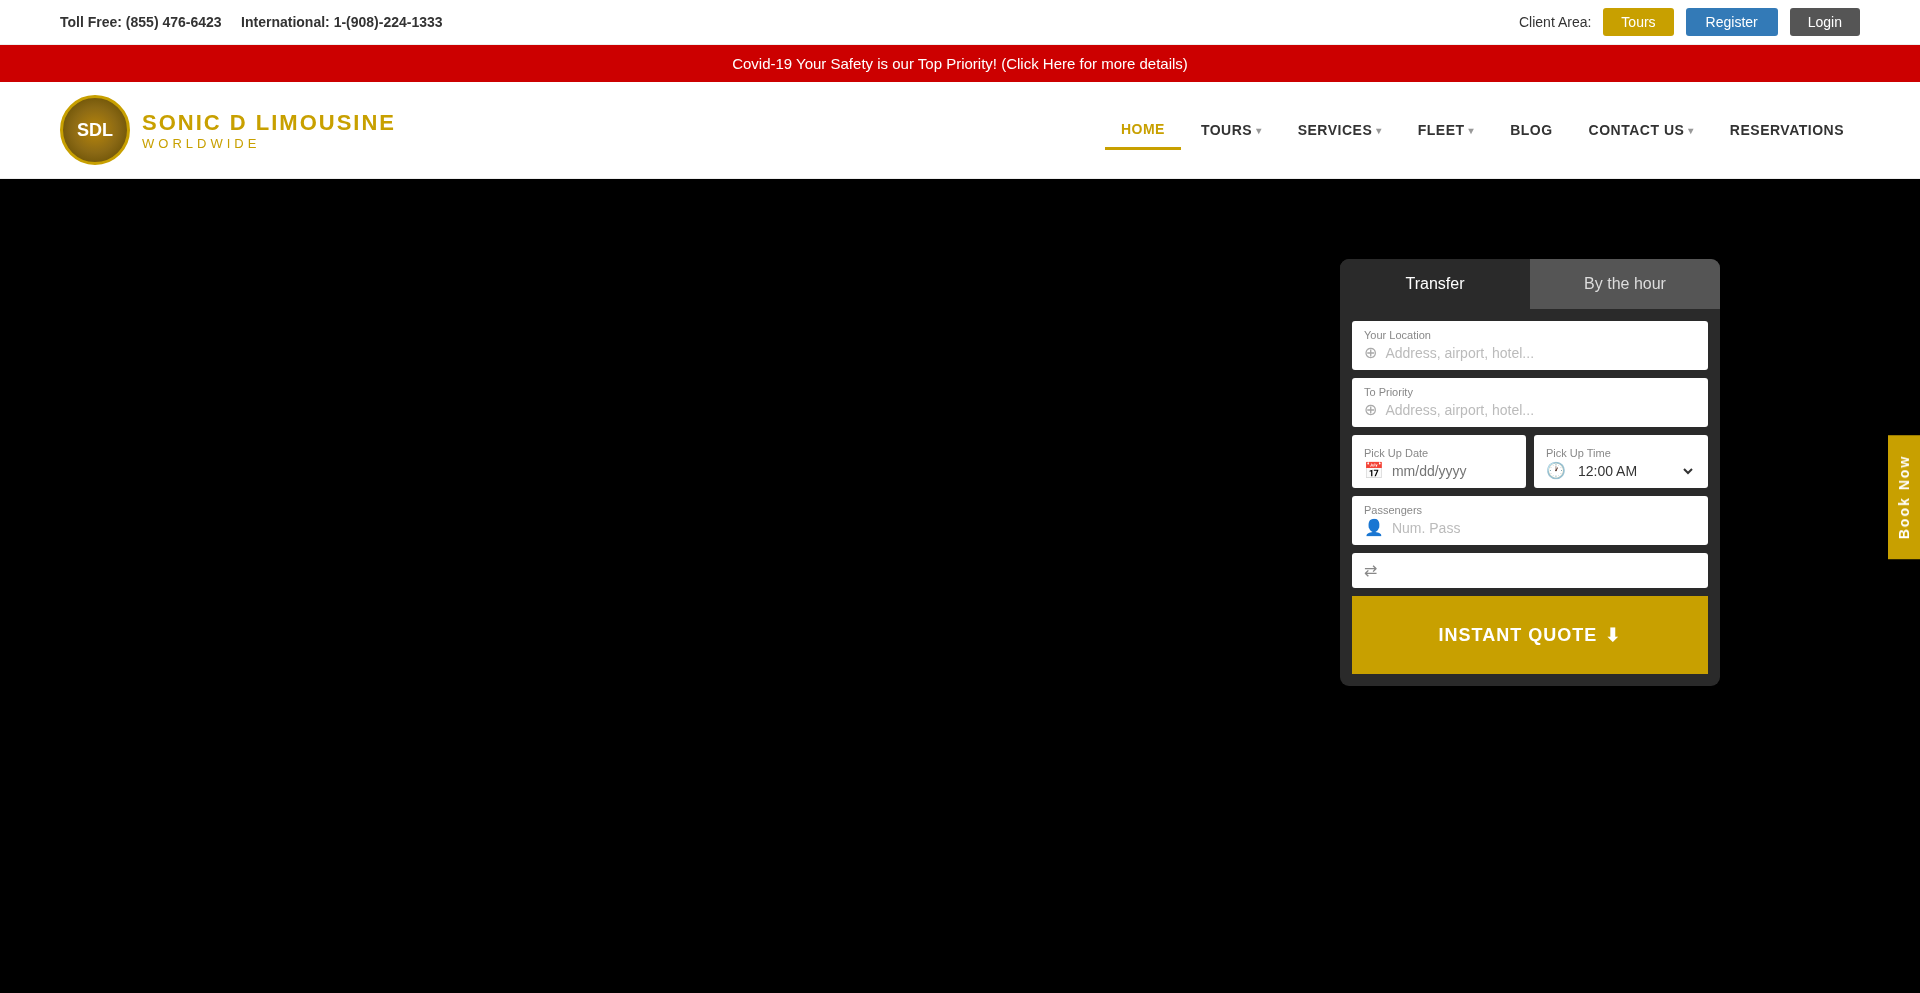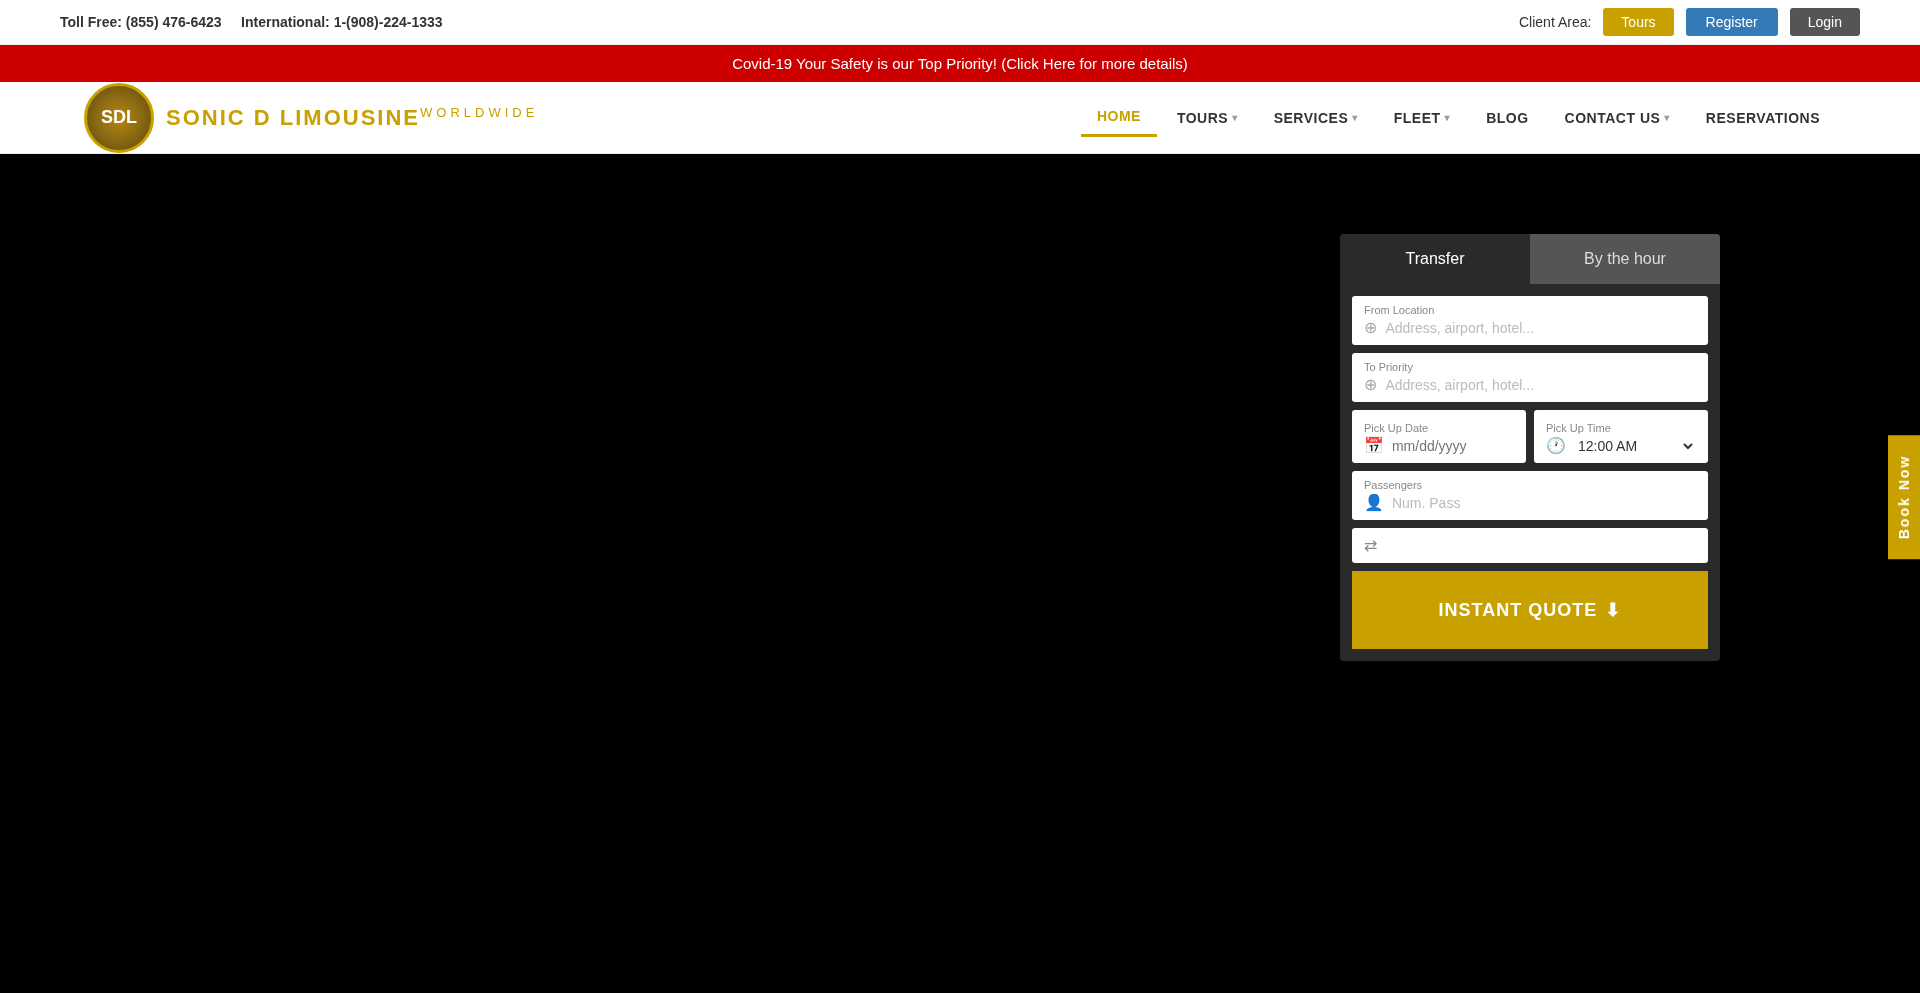--- a/index.html
+++ b/index.html
@@ -29,35 +29,35 @@
       padding: 10px;
       font-size: 15px;
       cursor: pointer;
     }
 
     
     .nav-bar {
       background: #fff;
       display: flex;
       align-items: center;
-      padding: 0 84px;
-      height: 72px;
+      padding: 0 60px;
+      height: 97px;
       border-bottom: 1px solid #eee;
     }
     .logo-area { display: flex; align-items: center; gap: 12px; margin-right: auto; }
     .logo-emblem {
       width: 70px; height: 70px;
       background: radial-gradient(circle, #b8860b 0%, #8b6914 50%, #5a4500 100%);
       border-radius: 50%;
       display: flex; align-items: center; justify-content: center;
       border: 3px solid #c8a000;
       position: relative;
     }
     .logo-emblem-inner { color: #fff; font-weight: bold; font-size: 18px; }
-    .logo-text { display: flex; flex-direction: row; }
+    .logo-text { display: flex; flex-direction: column; }
     .logo-name { color: #c8a000; font-size: 22px; font-weight: bold; letter-spacing: 2px; }
     .logo-sub { color: #c8a000; font-size: 13px; letter-spacing: 4px; }
 
     .nav-links { display: flex; align-items: center; gap: 4px; }
     .nav-item {
       padding: 10px 16px;
       font-size: 14px;
       font-weight: bold;
       color: #333;
       cursor: pointer;
@@ -76,21 +76,21 @@
       display: flex;
       align-items: flex-start;
       justify-content: flex-end;
       padding: 60px 200px 60px 0;
     }
 
     
     .booking-form {
       background: #2a2a2a;
       width: 380px;
-      border-radius: 4px;
+      border-radius: 9px;
       overflow: hidden;
       box-shadow: 0 4px 20px rgba(0,0,0,0.5);
       margin-top: 20px;
       margin-left: 40px;
     }
     .tabs {
       display: flex;
     }
     .tab {
       flex: 1;
@@ -285,21 +285,21 @@
   <div class="booking-form">
 
     <div class="tabs">
       <div class="tab active">Transfer</div>
       <div class="tab">By the hour</div>
     </div>
 
     <div class="form-body">
 
       <div class="form-field">
-        <span class="field-label">From Location</span>
+        <span class="field-label">Your Location</span>
         <div class="field-row">
           <span class="field-icon">⊕</span>
           <input class="field-input" type="text" placeholder="Address, airport, hotel..." style="">
         </div>
       </div>
 
       <div class="form-field">
         <span class="field-label">To Priority</span>
         <div class="field-row">
           <span class="field-icon">⊕</span>

